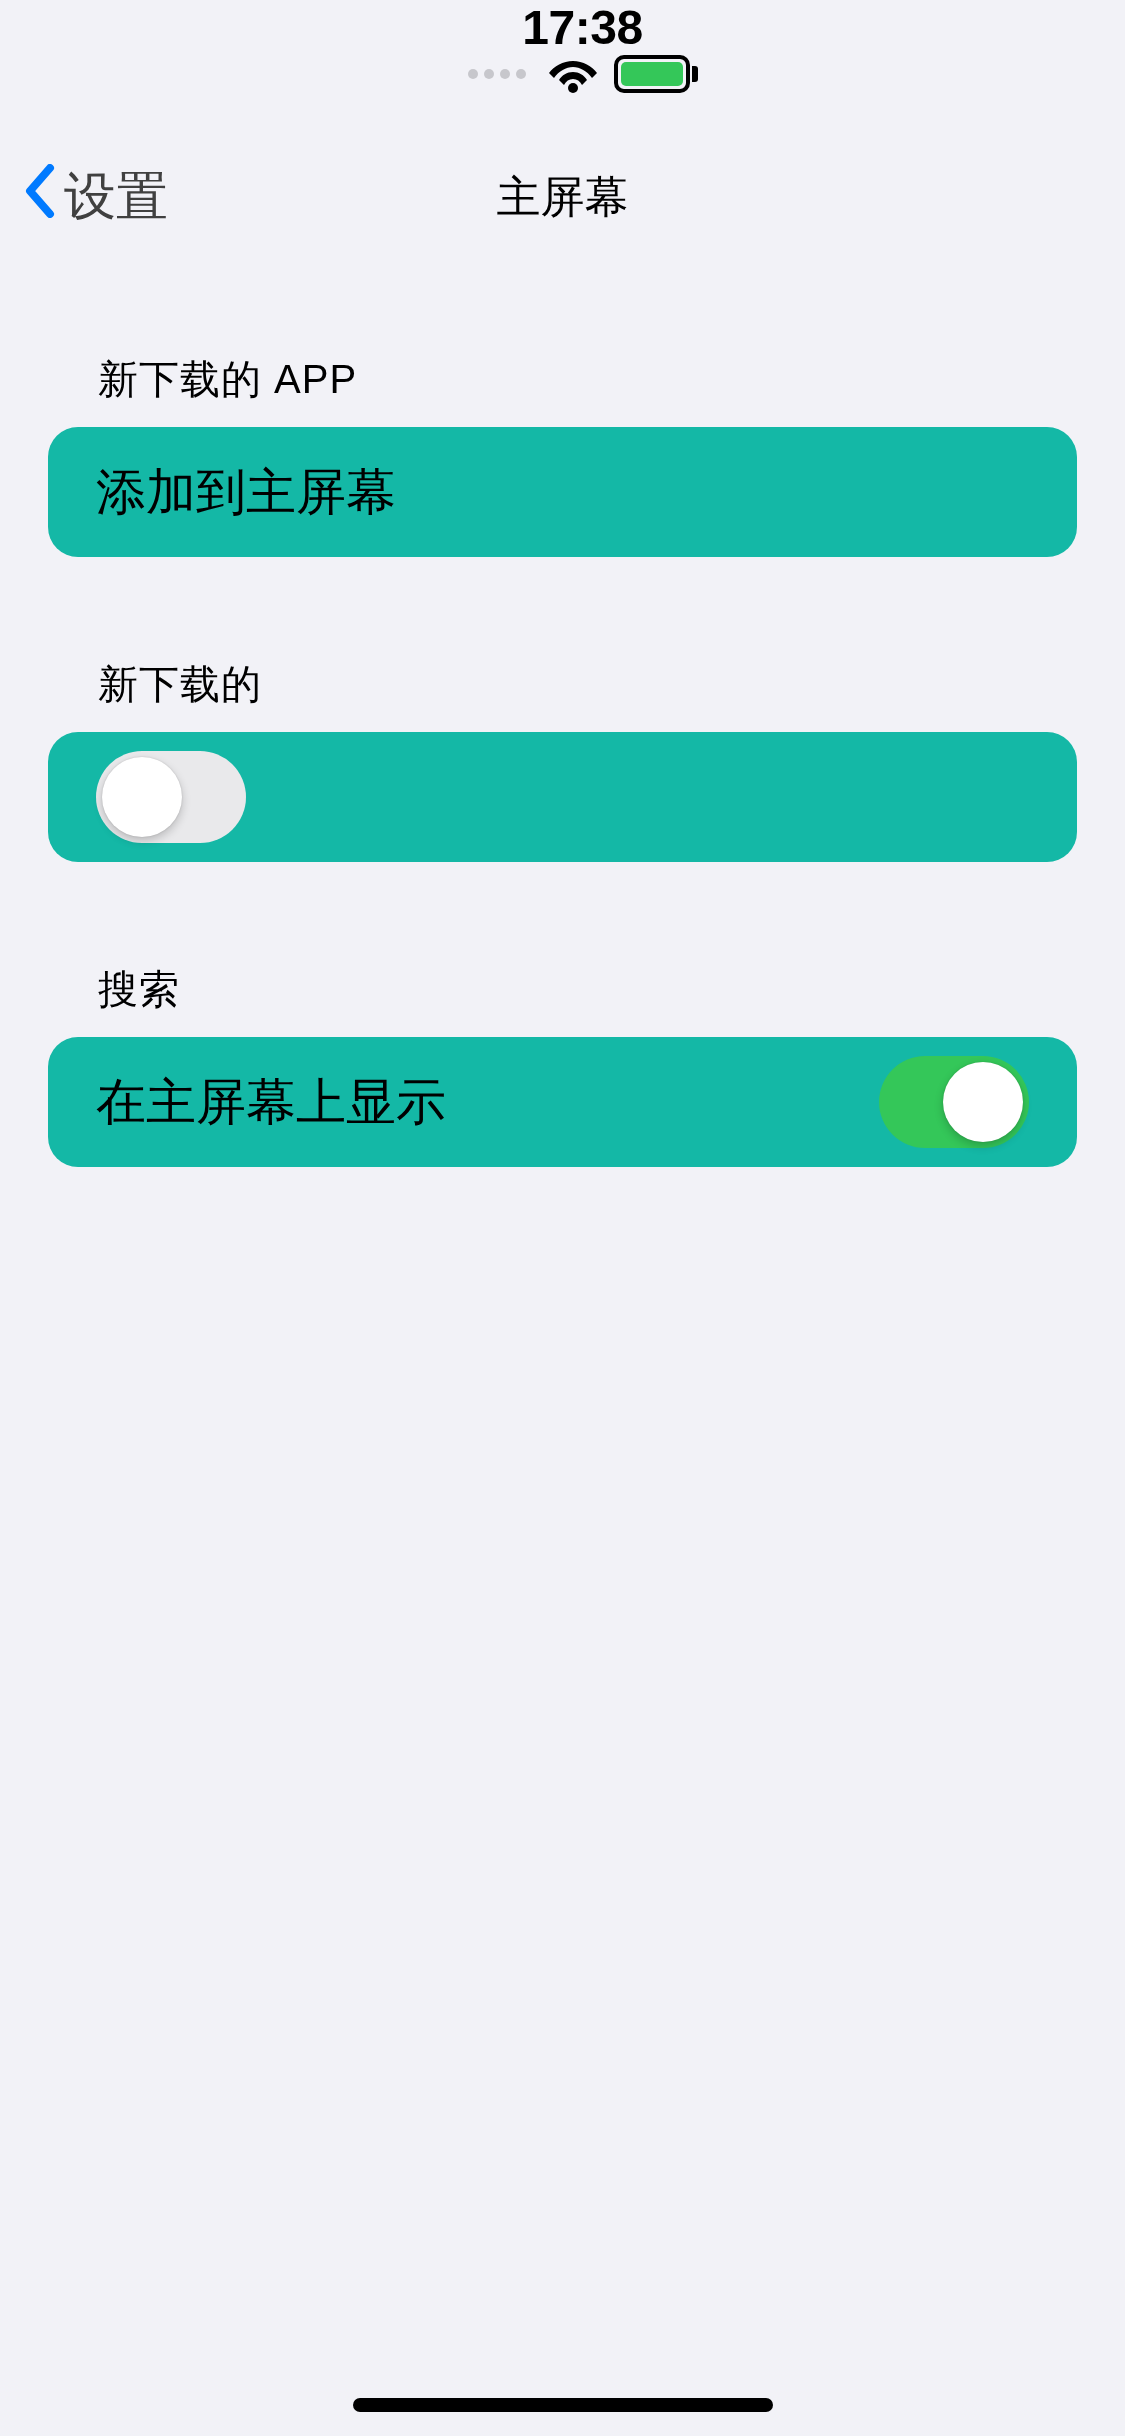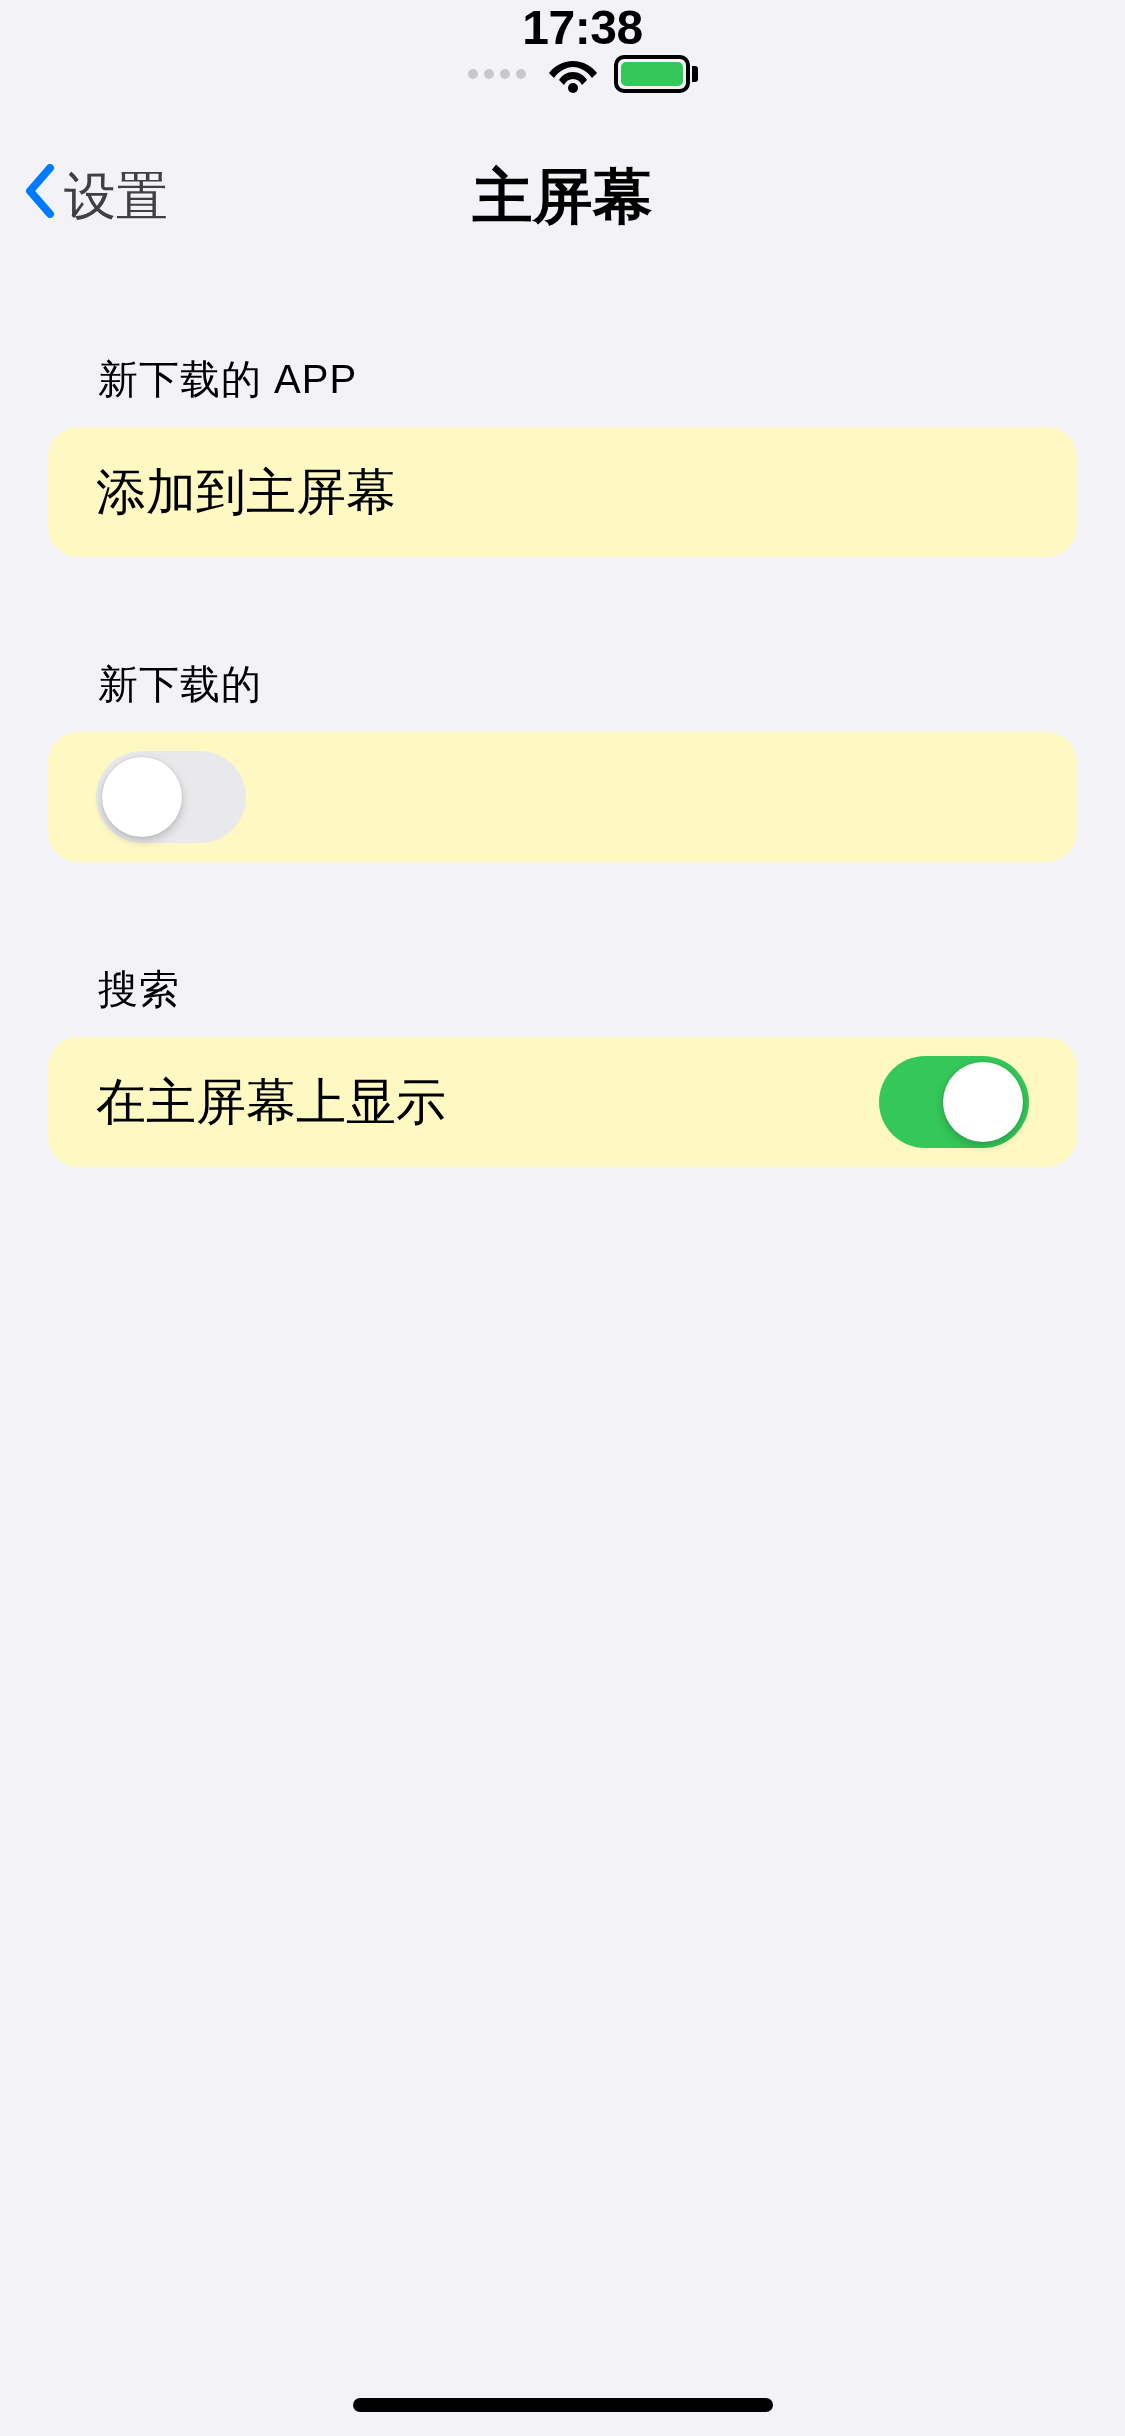--- a/index.html
+++ b/index.html
@@ -73,35 +73,35 @@
       position: absolute;
       left: 22px;
       display: flex;
       align-items: center;
       color: #404040;
       font-size: 52px;
     }
     .nav-back .chev { margin-right: 6px; }
     .nav-title {
       margin: 16px auto;
-      font-size: 60px;
-      font-weight: 700;
+      font-size: 44px;
+      font-weight: 400;
     }
 
     
     .section { margin-top: 90px; }
     .section + .section { margin-top: 100px; }
     .section-header {
       padding: 0 98px 20px;
       font-size: 40px;
       color: #000000;
       letter-spacing: 1px;
     }
     .group {
-      background: #fef9c3;
+      background: #14b8a6;
       margin: 0 48px;
       border-radius: 30px;
       overflow: hidden;
     }
     .row {
       min-height: 130px;
       display: flex;
       align-items: center;
       padding: 0 48px;
       position: relative;

